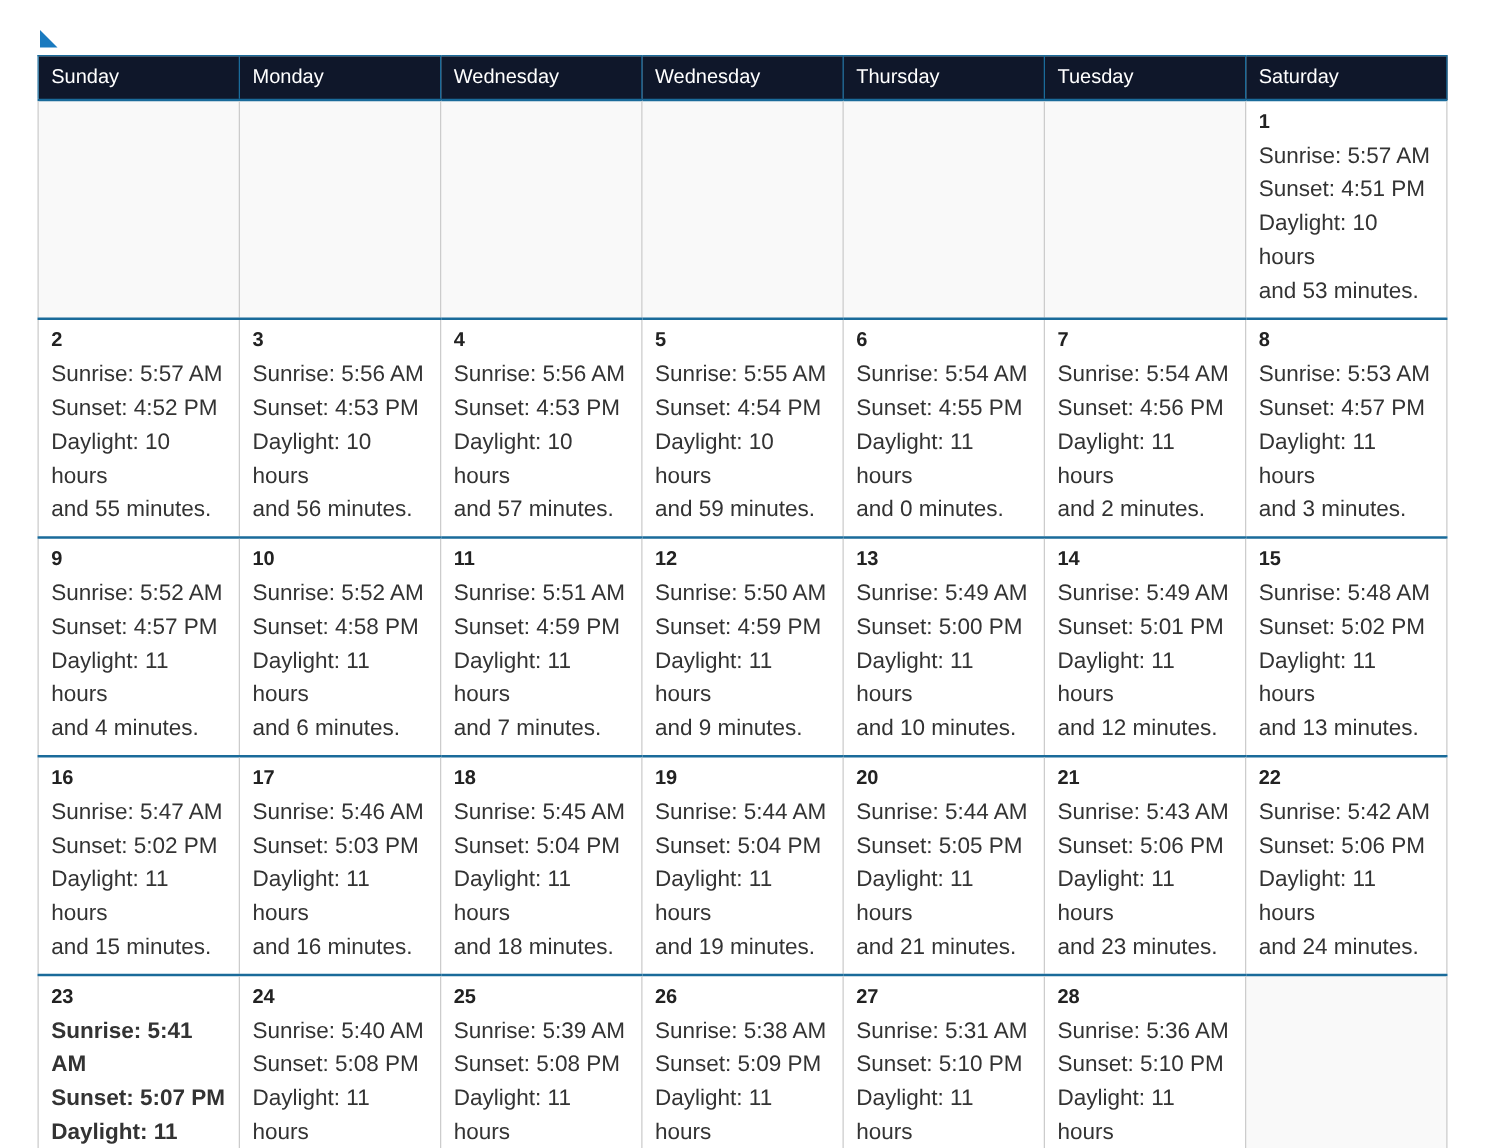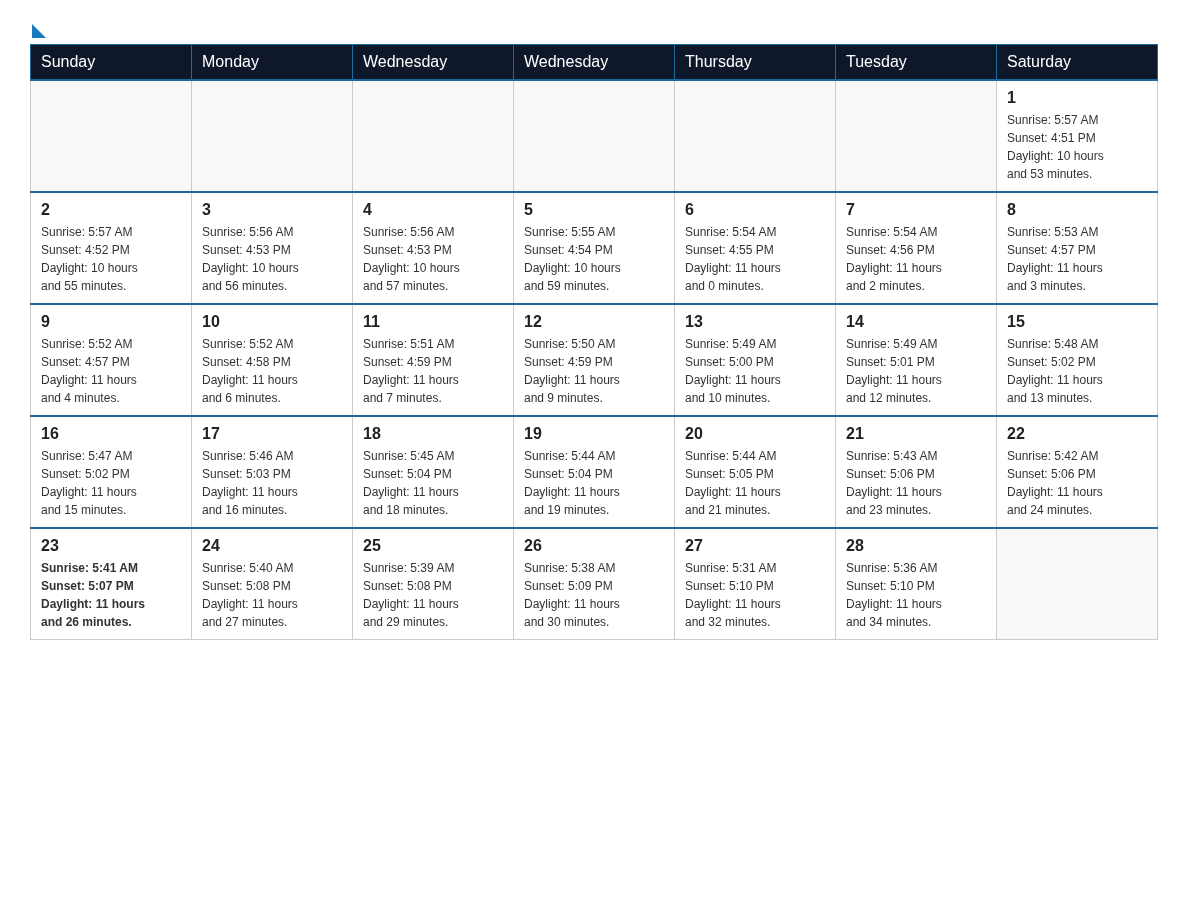--- a/index.html
+++ b/index.html
@@ -89,21 +89,21 @@
       background: #f9f9f9;
     }
     .day-number {
       font-size: 16px;
       font-weight: bold;
       color: #222;
       display: block;
       margin-bottom: 4px;
     }
     .day-info {
-      font-size: 12px;
+      font-size: 18px;
       color: #333;
       line-height: 1.5;
     }
   </style>
 </head>
 <body>
 
 <div class="header">
   <div class="logo">
     <div class="logo-top">

